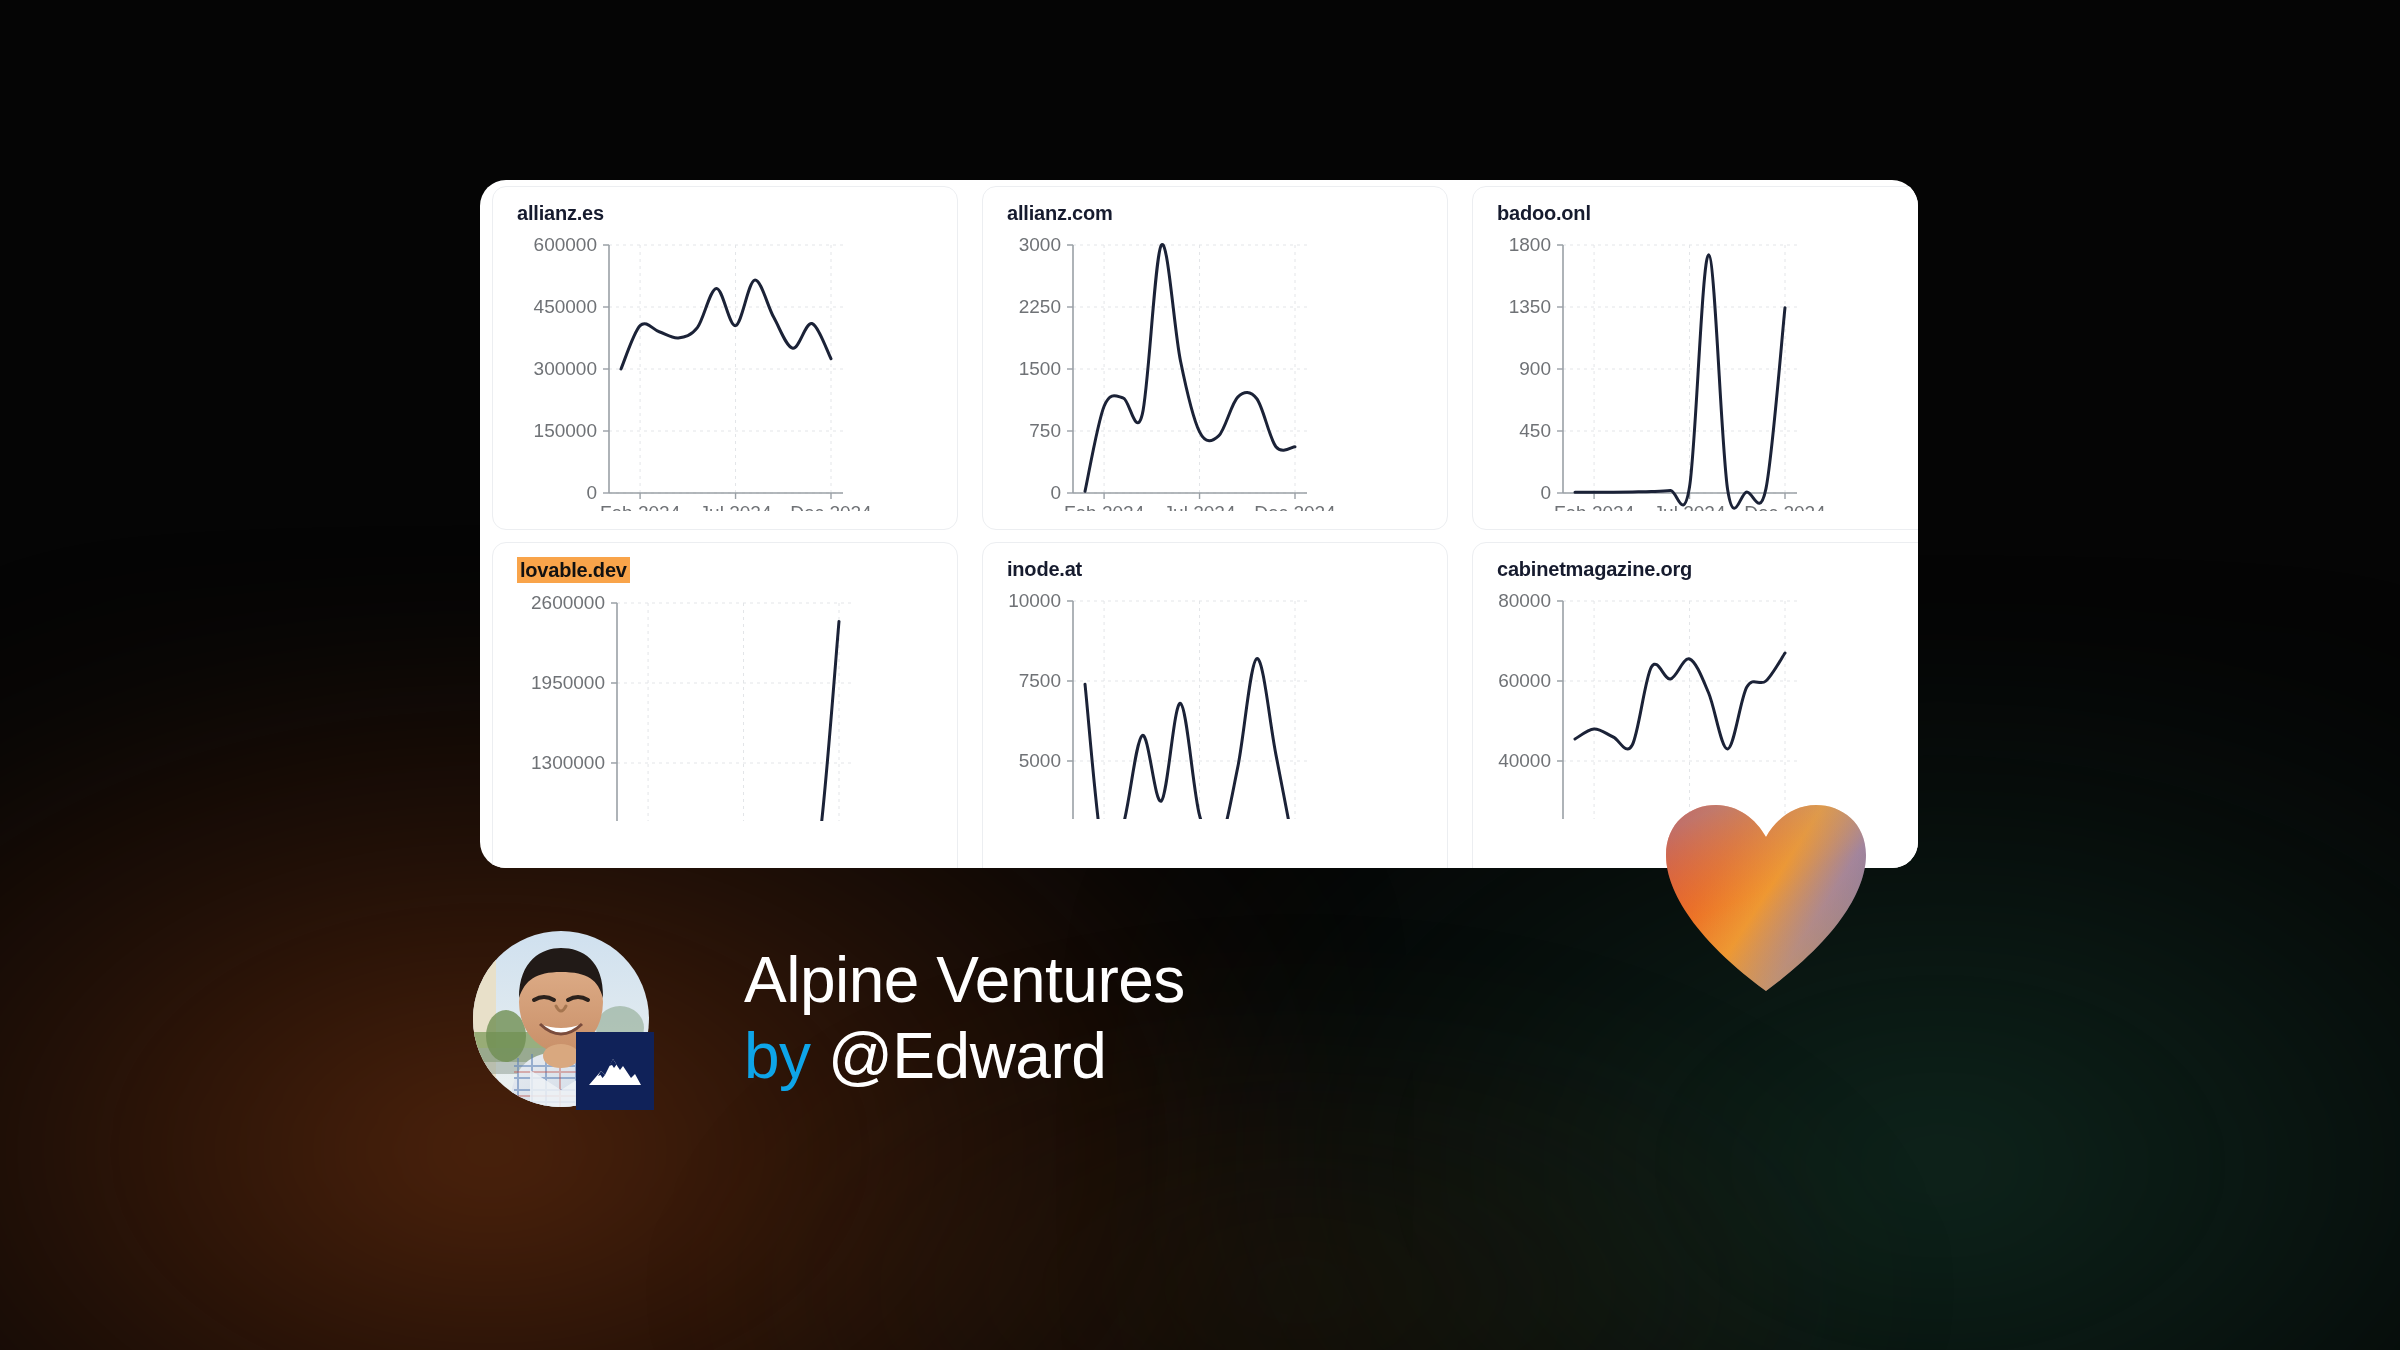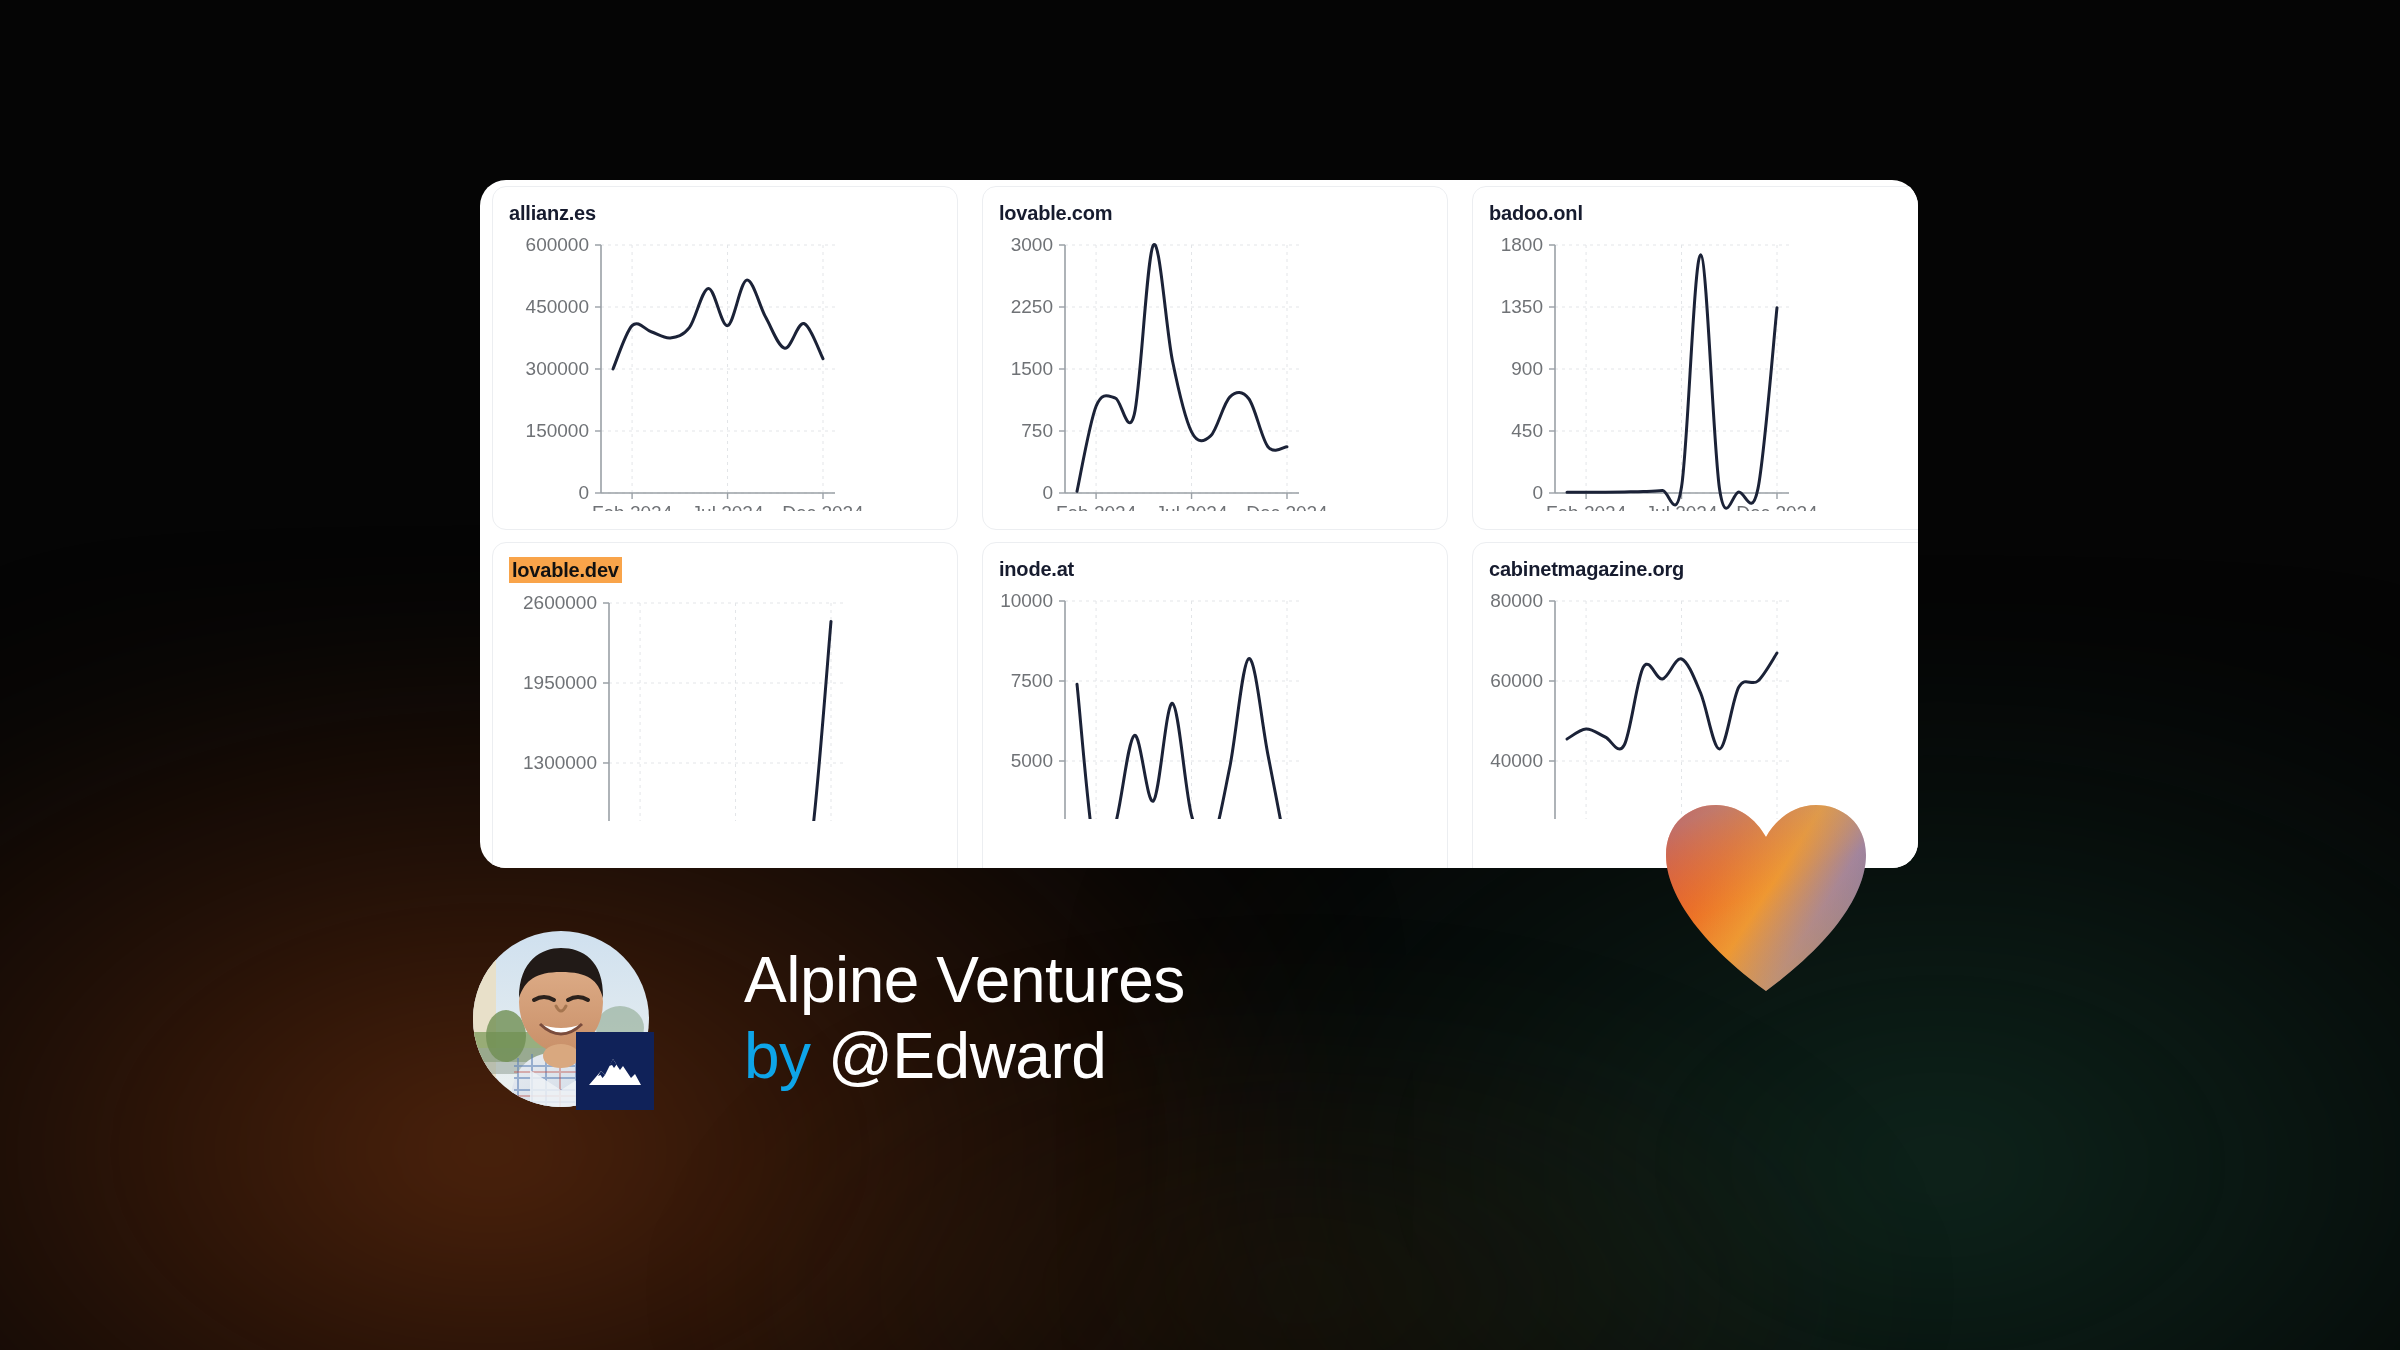--- a/index.html
+++ b/index.html
@@ -41,21 +41,21 @@
   #panel-grid {
     display:grid;
     grid-template-columns:repeat(3, 490px);
     grid-template-rows:356px 356px;
     column-gap:0px;
     padding:0px;
   }
   .chart-panel {
     position:relative;
     margin:6px 12px 6px 12px;
-    padding:14px 0 0 16px;
+    padding:14px 0 0 24px;
     border:1px solid #eceef1;
     border-radius:14px;
     background:#fff;
     overflow:hidden;
   }
   .panel-title {
     font-size:20px;
     font-weight:bold;
     color:#161b2e;
     letter-spacing:-0.2px;
@@ -104,21 +104,21 @@
             <text x="80" y="20" text-anchor="end" font-size="19" fill="#6f7276" font-family="&quot;Liberation Sans&quot;, sans-serif">600000</text>
             <line x1="123.0909090909091" x2="123.0909090909091" y1="262" y2="268" stroke="#9aa0a6" stroke-width="1.4"></line>
             <text x="123.0909090909091" y="288" text-anchor="middle" font-size="19" fill="#6f7276" font-family="&quot;Liberation Sans&quot;, sans-serif">Feb 2024</text>
             <line x1="218.54545454545453" x2="218.54545454545453" y1="262" y2="268" stroke="#9aa0a6" stroke-width="1.4"></line>
             <text x="218.54545454545453" y="288" text-anchor="middle" font-size="19" fill="#6f7276" font-family="&quot;Liberation Sans&quot;, sans-serif">Jul 2024</text>
             <line x1="314" x2="314" y1="262" y2="268" stroke="#9aa0a6" stroke-width="1.4"></line>
             <text x="314" y="288" text-anchor="middle" font-size="19" fill="#6f7276" font-family="&quot;Liberation Sans&quot;, sans-serif">Dec 2024</text>
             <path d="M 104.00 138.00 C 107.18 130.77, 116.73 100.80, 123.09 94.60 C 129.45 88.40, 135.82 98.73, 142.18 100.80 C 148.55 102.87, 154.91 107.69, 161.27 107.00 C 167.64 106.31, 174.00 104.93, 180.36 96.67 C 186.73 88.40, 193.09 57.74, 199.45 57.40 C 205.82 57.06, 212.18 95.98, 218.55 94.60 C 224.91 93.22, 231.27 50.51, 237.64 49.13 C 244.00 47.76, 250.36 74.97, 256.73 86.33 C 263.09 97.70, 269.45 116.30, 275.82 117.33 C 282.18 118.37, 288.55 90.81, 294.91 92.53 C 301.27 94.26, 310.82 121.81, 314.00 127.67" fill="none" stroke="#1b2237" stroke-width="3" stroke-linecap="round" stroke-linejoin="round"></path>
           </svg>
         </div></div>
-      <div class="chart-panel"><div class="panel-title">lovable.com</div><div class="chart-area">
+      <div class="chart-panel"><div class="panel-title">allianz.com</div><div class="chart-area">
           <svg width="466" height="280" class="chart-svg">
             <line x1="66" x2="300" y1="262" y2="262" stroke="#e3e5e8" stroke-width="1" stroke-dasharray="3 4"></line>
             <line x1="66" x2="300" y1="200" y2="200" stroke="#e3e5e8" stroke-width="1" stroke-dasharray="3 4"></line>
             <line x1="66" x2="300" y1="138" y2="138" stroke="#e3e5e8" stroke-width="1" stroke-dasharray="3 4"></line>
             <line x1="66" x2="300" y1="76" y2="76" stroke="#e3e5e8" stroke-width="1" stroke-dasharray="3 4"></line>
             <line x1="66" x2="300" y1="14" y2="14" stroke="#e3e5e8" stroke-width="1" stroke-dasharray="3 4"></line>
             <line x1="97.0909090909091" x2="97.0909090909091" y1="14" y2="262" stroke="#e3e5e8" stroke-width="1" stroke-dasharray="3 4"></line>
             <line x1="192.54545454545453" x2="192.54545454545453" y1="14" y2="262" stroke="#e3e5e8" stroke-width="1" stroke-dasharray="3 4"></line>
             <line x1="288" x2="288" y1="14" y2="262" stroke="#e3e5e8" stroke-width="1" stroke-dasharray="3 4"></line>
             <line x1="66" x2="66" y1="14" y2="262" stroke="#9aa0a6" stroke-width="1.6"></line>

